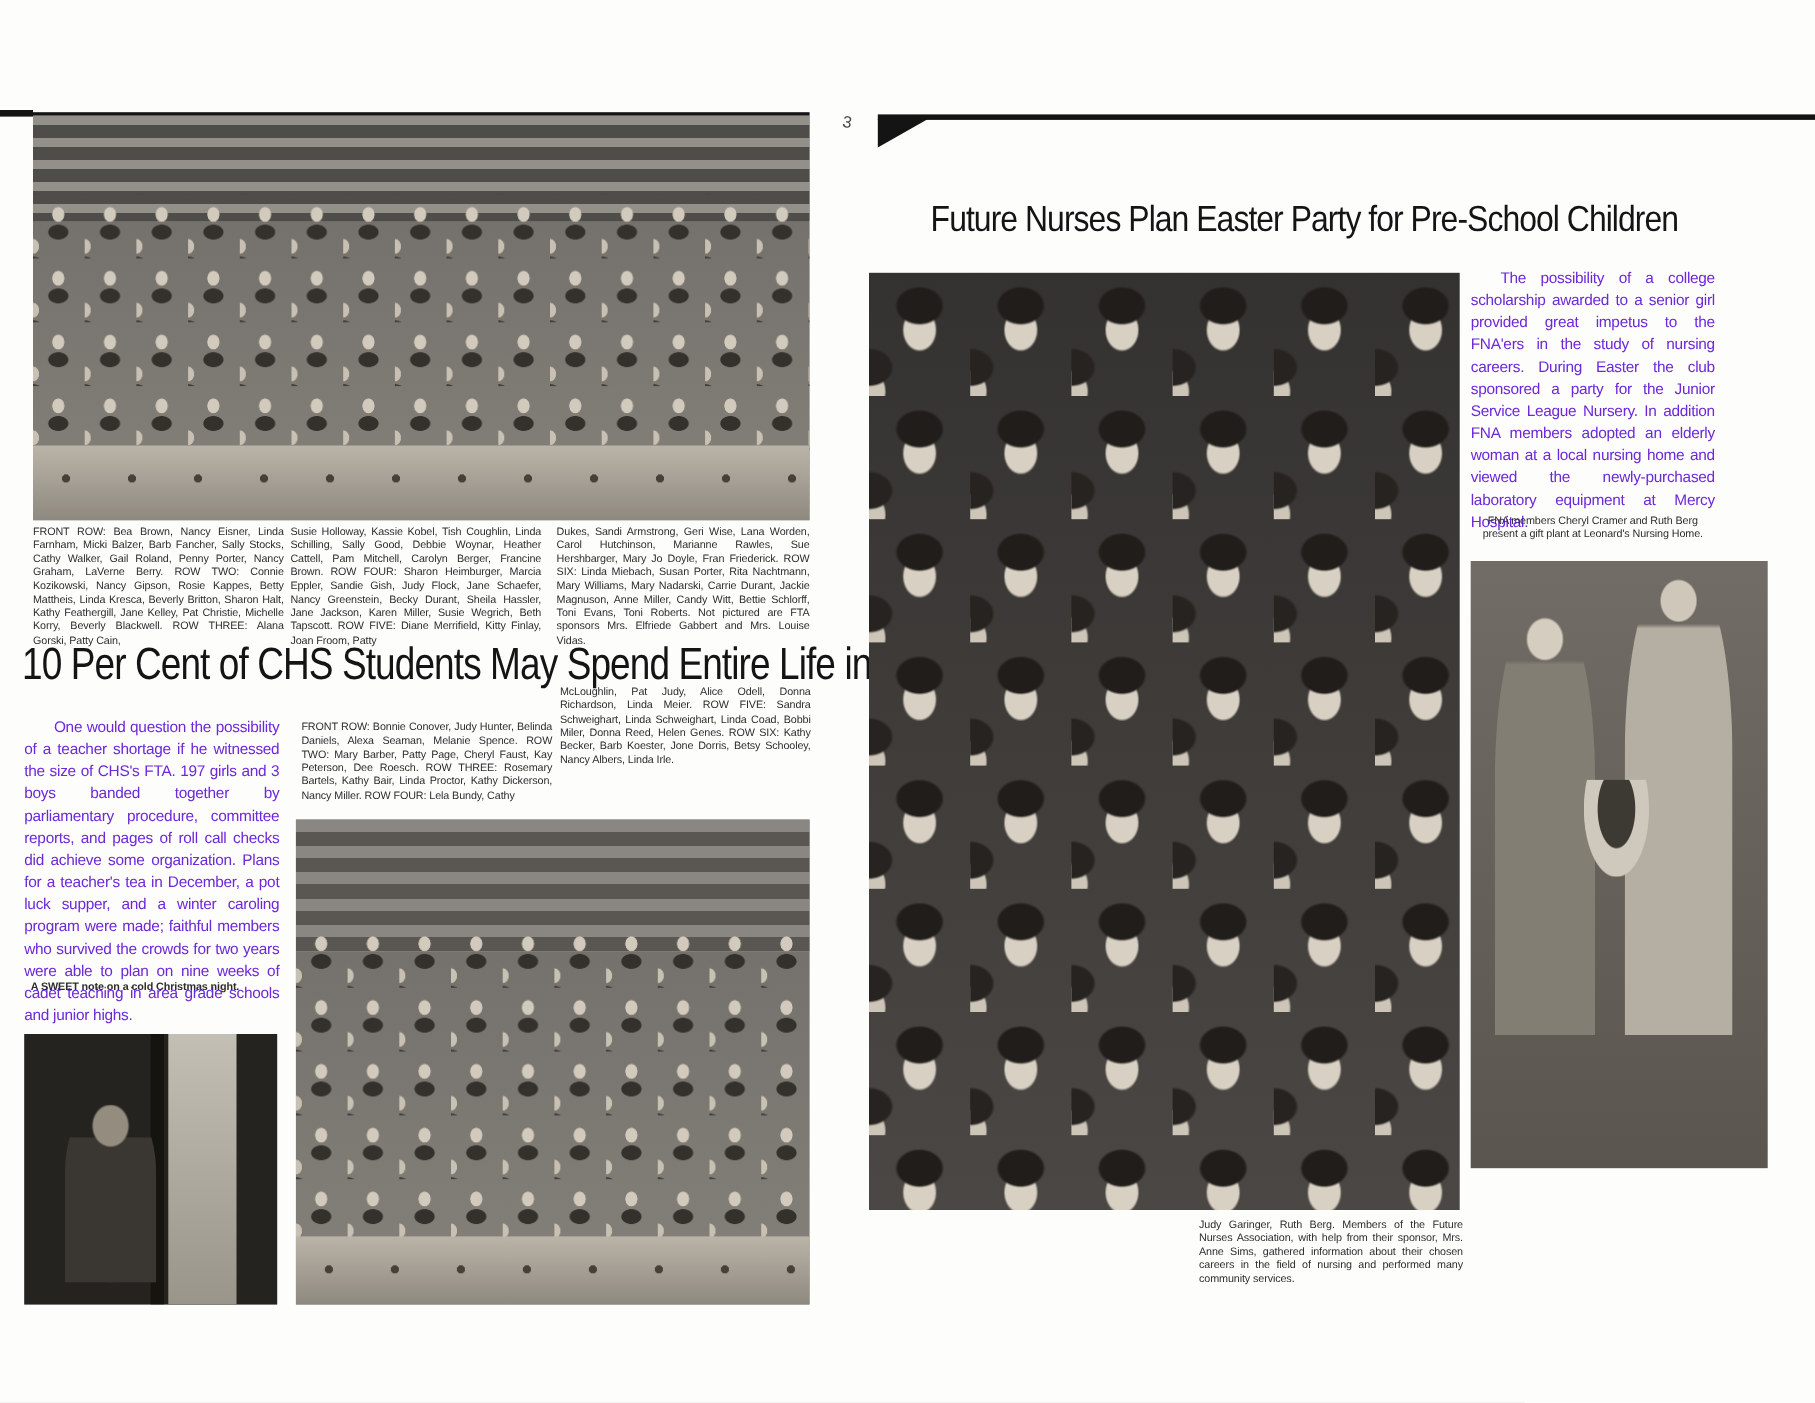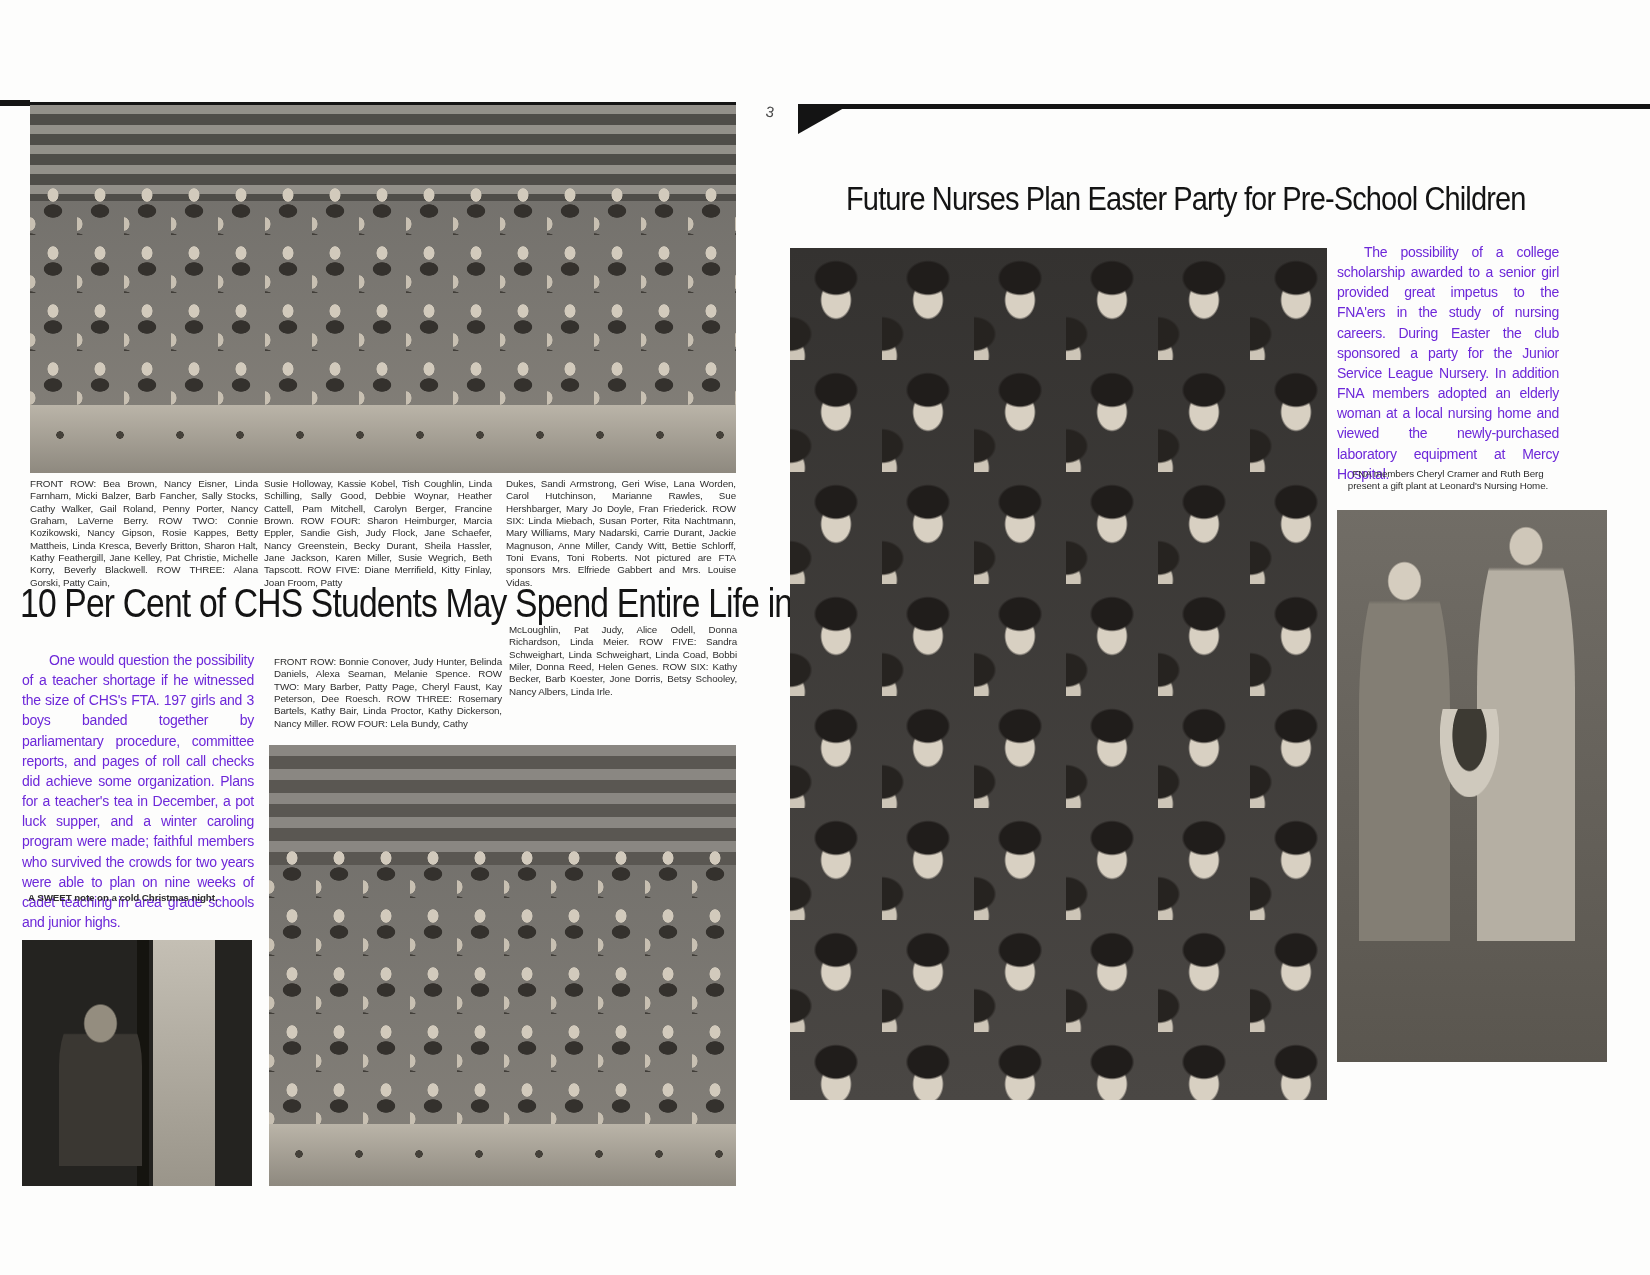--- a/index.html
+++ b/index.html
@@ -135,14 +135,15 @@
 
   <div class="caption" style="left:1337px; top:468px; width:222px; text-align:center;">FNA members Cheryl Cramer and Ruth Berg present a gift plant at Leonard's Nursing Home.</div>
 
   <div class="photo gift" style="left:1337px; top:510px; width:270px; height:552px;">
     <div class="woman-a"></div>
     <div class="woman-b"></div>
     <div class="plant"></div>
     <div class="elder"></div>
   </div>
 
+  <div class="caption" style="left:1090px; top:1108px; width:240px;">Judy Garinger, Ruth Berg. Members of the Future Nurses Association, with help from their sponsor, Mrs. Anne Sims, gathered information about their chosen careers in the field of nursing and performed many community services.</div>
 
 </div>
 
 </body></html>

